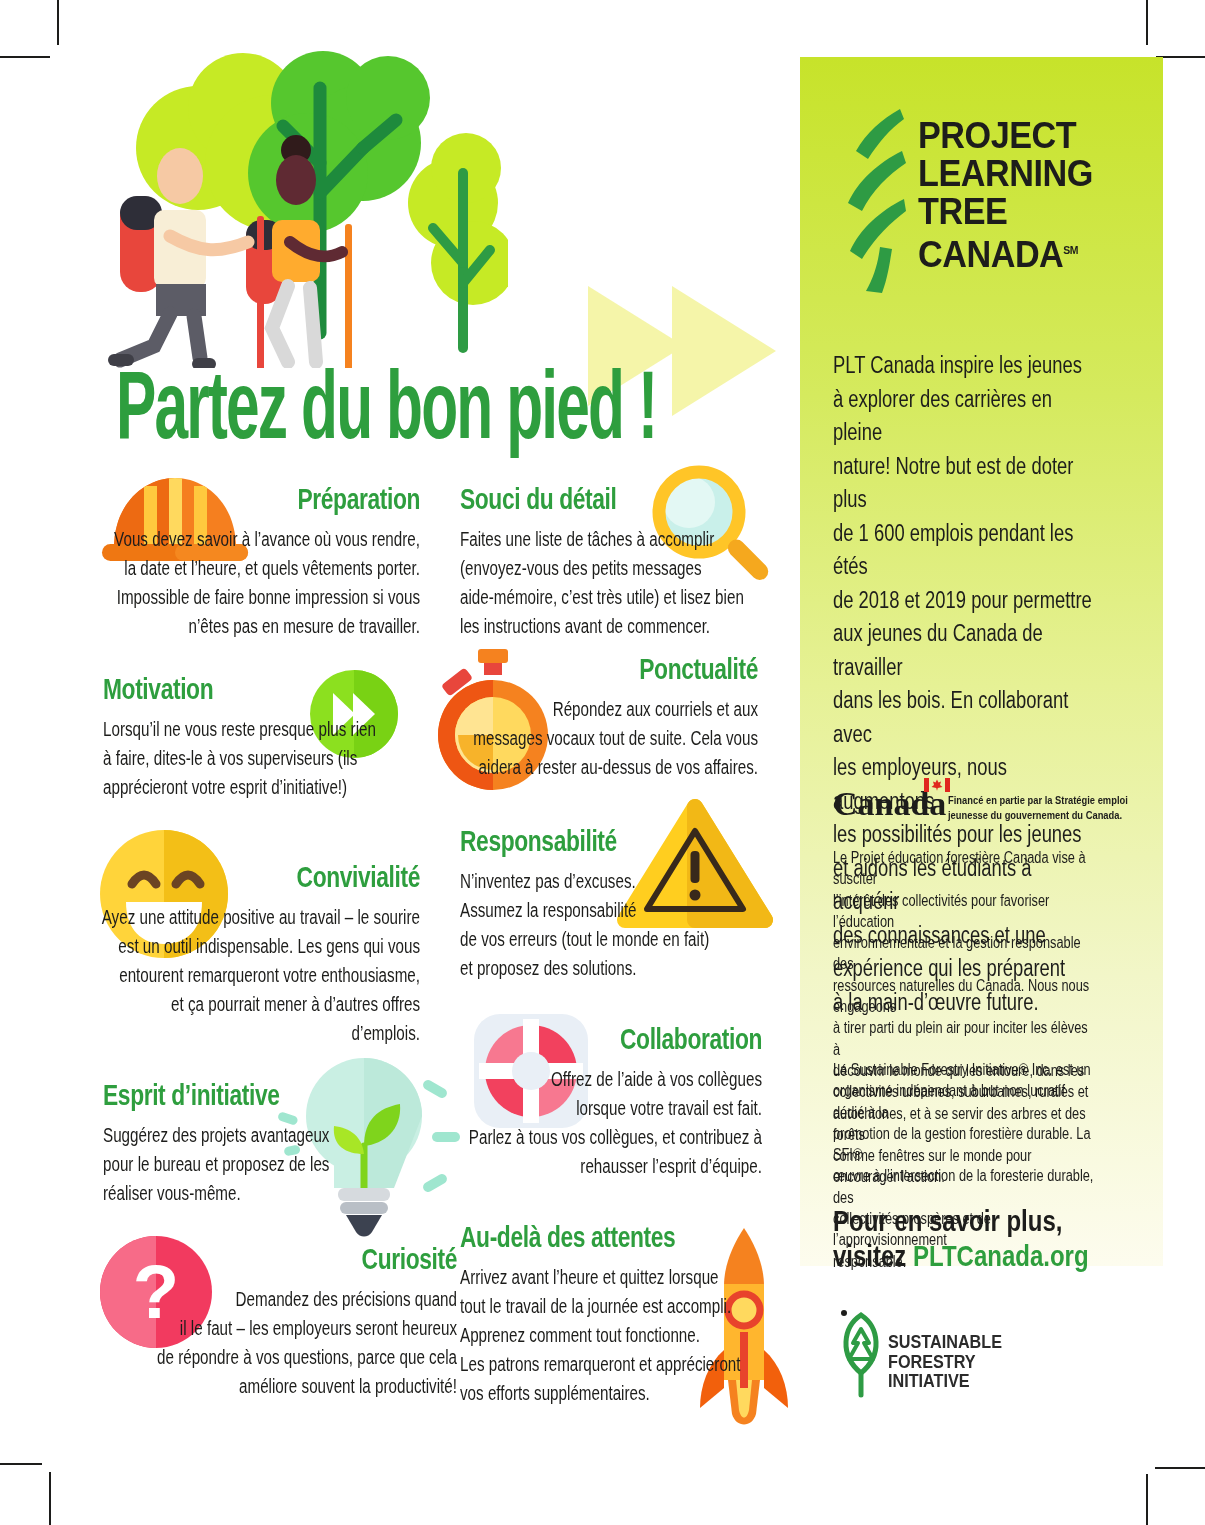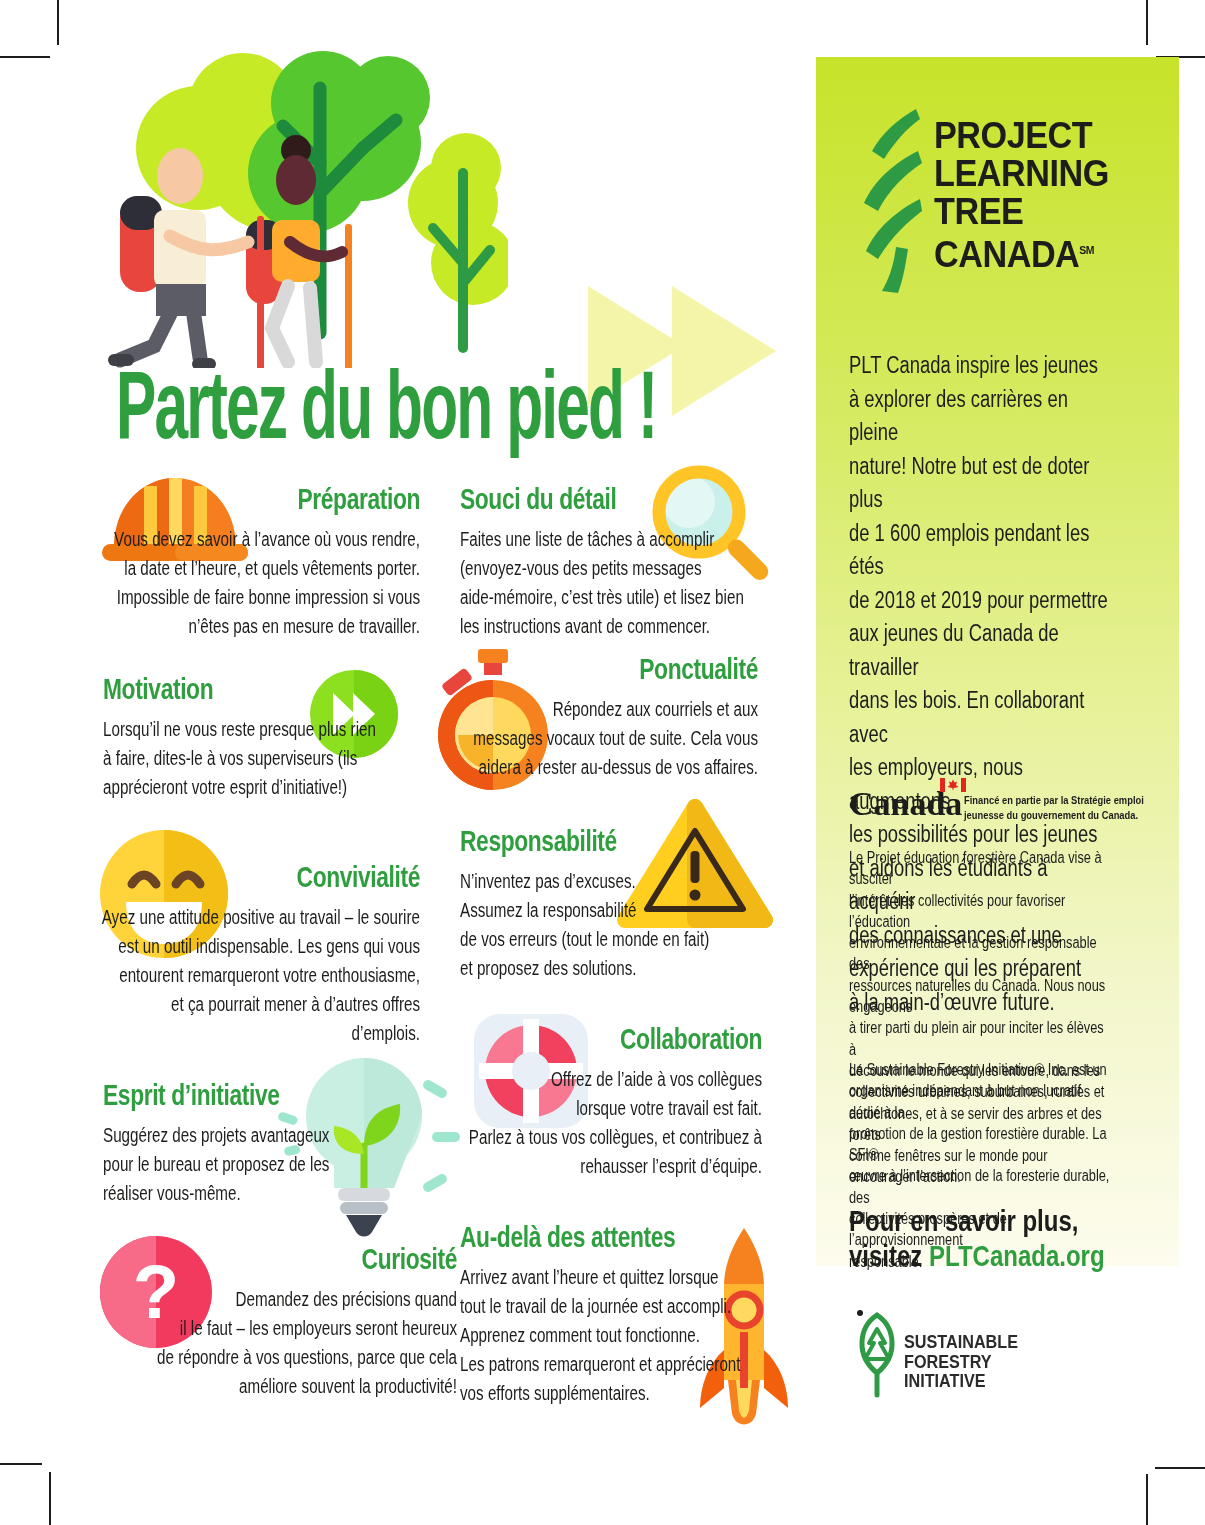--- a/index.html
+++ b/index.html
@@ -13,21 +13,21 @@
               color:#2e9e3e;letter-spacing:-3px;white-space:nowrap;
               transform:scaleX(0.63);transform-origin:0 0;}
   
   .sec{position:absolute;width:420px;transform:scaleX(0.76);}
   .sec.align-right{text-align:right;transform-origin:100% 0;}
   .sec.align-left{text-align:left;transform-origin:0 0;}
   .sec h2{margin:0 0 9px 0;font-size:30px;font-weight:bold;color:#2e9e3e;letter-spacing:-0.5px;}
   .sec p{margin:0;font-size:20px;line-height:29px;white-space:pre-line;color:#1d1d1b;}
   
   #sidebar{position:absolute;left:800px;top:57px;width:363px;height:1209px;
-           background:linear-gradient(180deg,#c7e32a 0%,#d5ea5e 28%,#e6f195 52%,#f2f6c8 76%,#fdfcee 100%);margin-left:16px;}
+           background:linear-gradient(180deg,#c7e32a 0%,#d5ea5e 28%,#e6f195 52%,#f2f6c8 76%,#fdfcee 100%);}
   #plt-logo-text{position:absolute;left:118px;top:60px;font-size:36px;font-weight:bold;line-height:38px;
                  letter-spacing:-0.5px;transform:scaleX(0.95);transform-origin:0 0;color:#1d1d1b;}
   #plt-logo-text sup{font-size:11px;}
   .side-p-lg{position:absolute;left:33px;margin:0;font-size:23px;line-height:33.5px;white-space:pre-line;
              transform:scaleX(0.80);transform-origin:0 0;color:#1d1d1b;}
   .side-p-sm{position:absolute;left:33px;margin:0;font-size:16px;line-height:21.3px;white-space:pre-line;
              transform:scaleX(0.80);transform-origin:0 0;color:#1d1d1b;}
   #canada-wordmark{position:absolute;left:33px;top:728px;font-family:"Liberation Serif", serif;
                    font-weight:bold;font-size:34px;color:#1d1d1b;}
   #canada-flag{position:absolute;right:-4px;top:-7px;}

